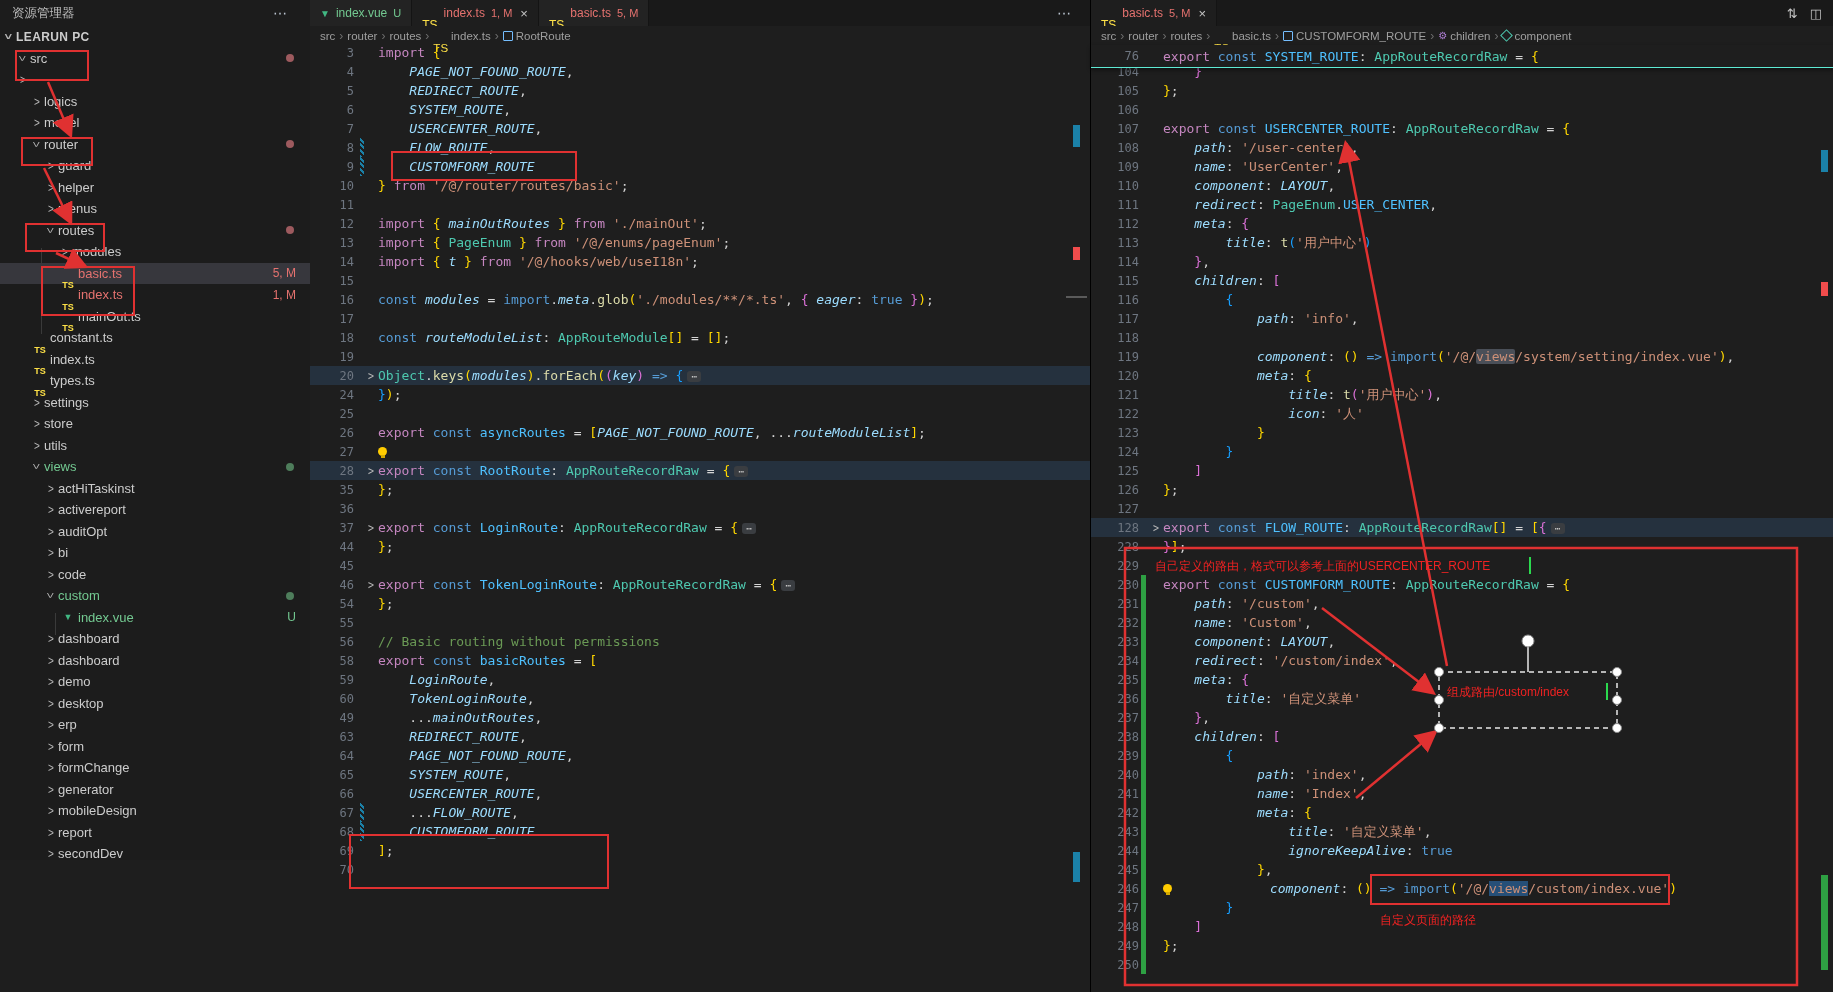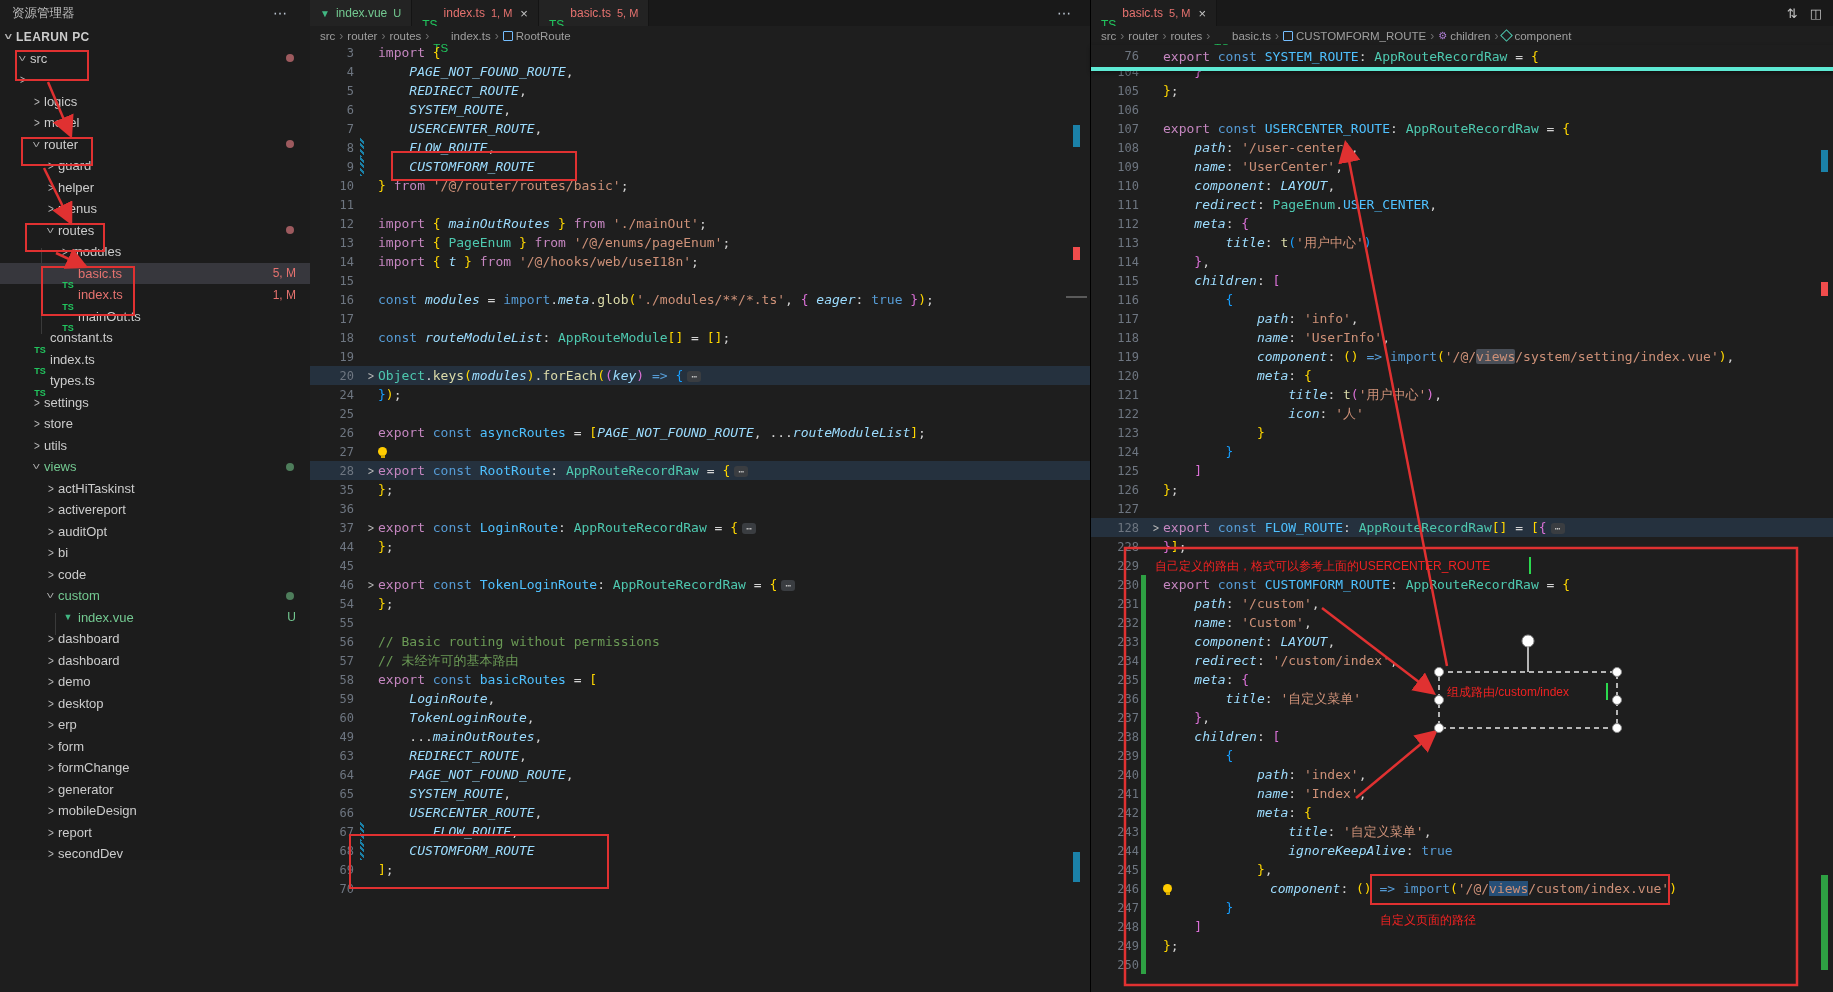--- a/index.html
+++ b/index.html
@@ -8,21 +8,21 @@
   
   #sidebar{position:absolute;left:0;top:0;width:310px;height:860px;background:#1c1c1c;overflow:hidden;border-right:1px solid #6d28d9;}
   .sb-head{height:26px;display:flex;align-items:center;padding:0 12px;font-size:12.5px;color:#bdbdbd;}
   .sb-head .more{margin-left:auto;color:#b9c3cf;cursor:pointer;letter-spacing:1px;padding-right:10px;font-size:14px;}
   .tree{position:relative;}
   .trow{position:relative;height:21.5px;display:flex;align-items:center;font-size:13px;color:#cccccc;white-space:nowrap;cursor:pointer;}
   .trow.sel{background:#37373d;}
   .trow .chv{width:14px;display:inline-block;text-align:center;color:#b5b5b5;font-size:10px;transform:scale(1,1.3);}
   .trow .chv.open{display:inline-block;transform:rotate(90deg) scale(1,1.3);}
   .trow .ficon{width:20px;display:inline-block;font-size:9px;font-weight:bold;text-align:center;}
-  .ts-ico{color:#22c55e;margin-top:24px;} .vue-ico{color:#41b883;font-size:10px;}
+  .ts-ico{color:#fde047;margin-top:24px;} .vue-ico{color:#41b883;font-size:10px;}
   .trow .badge{position:absolute;right:14px;font-size:12px;}
   .trow .dot{position:absolute;right:16px;width:8px;height:8px;border-radius:50%;}
   .dot.red{background:#9d5a5e;} .dot.green{background:#4e7d5b;}
   .c-red{color:#e5726f;} .c-green{color:#73c991;} .c-def{color:#cccccc;}
   .root-row{font-weight:bold;font-size:12px;letter-spacing:.4px;color:#d8d8d8;}
   .guide{position:absolute;width:1px;background:#3a3a3a;}
   
   .group{position:absolute;top:0;height:992px;background:#1e1e1e;}
   #groupL{left:310px;width:780px;}
   #groupR{left:1090px;width:743px;border-left:1px solid #000;}
@@ -53,21 +53,21 @@
   .crow .chev{width:14px;flex:none;color:#b5b5b5;font-size:10px;text-align:center;transform:scale(1,1.2);}
   .crow .code{flex:1;}
   .tk-k{color:#c586c0;} .tk-c{color:#569cd6;} .tk-v{color:#9cdcfe;font-style:italic;} .tk-cv{color:#4fc1ff;}
   .tk-t{color:#4ec9b0;} .tk-f{color:#dcdcaa;} .tk-s{color:#ce9178;} .tk-p{color:#d4d4d4;}
   .tk-m{color:#6a9955;} .tk-b1{color:#ffd700;} .tk-b2{color:#da70d6;} .tk-b3{color:#179fff;}
   .tk-fold{background:#3a3d41;color:#c8c8c8;border-radius:3px;padding:0 4px;font-size:10px;margin-left:4px;}
   .wordhl{background:#4a4f58;border-radius:2px;} .selhl{background:#264f78;}
   .bulb{display:inline-block;width:9px;height:9px;border-radius:50%;background:#ffcc00;position:relative;margin-right:4px;}
   .bulb:after{content:"";position:absolute;left:2.5px;top:8px;width:4px;height:3px;background:#d3a900;}
   .sticky{position:absolute;left:0;right:0;top:45px;height:22px;background:#1e1e1e;z-index:3;display:flex;align-items:center;
-          font-family:"DejaVu Sans Mono","Liberation Mono",monospace;font-size:13px;white-space:pre;border-bottom:4px solid #5eead4;box-shadow:0 2px 4px rgba(0,0,0,.45);}
+          font-family:"DejaVu Sans Mono","Liberation Mono",monospace;font-size:13px;white-space:pre;border-bottom:1px solid #5eead4;box-shadow:0 2px 4px rgba(0,0,0,.45);}
   .sticky .num{width:48px;text-align:right;padding-right:6px;color:#6e7681;font-size:12px;}
   .sticky .pad{width:18px;}
   
   .ruler-mark{position:absolute;width:7px;}
   .gitbar-add{position:absolute;width:5px;background:#2ea043;}
   
   #anno-svg{position:absolute;left:0;top:0;z-index:8;pointer-events:none;}
   .anno-text{position:absolute;z-index:9;color:#e22;font-size:12px;font-family:"Liberation Sans",sans-serif;white-space:nowrap;pointer-events:none;}
   .caret{position:absolute;z-index:10;width:2px;height:17px;background:#2bd94e;pointer-events:none;}
 </style>
@@ -341,21 +341,20 @@
         <div class="crow hl"><span class="num">28</span><span class="git"></span><span class="chev">&gt;</span><span class="code"><span class="tk-k">export</span><span class="tk-p"> </span><span class="tk-c">const</span><span class="tk-p"> </span><span class="tk-cv">RootRoute</span><span class="tk-p">: </span><span class="tk-t">AppRouteRecordRaw</span><span class="tk-p"> = </span><span class="tk-b1">{</span><span class="tk-fold">⋯</span></span></div>
         <div class="crow"><span class="num">35</span><span class="git"></span><span class="chev"></span><span class="code"><span class="tk-b1">}</span><span class="tk-p">;</span></span></div>
         <div class="crow"><span class="num">36</span><span class="git"></span><span class="chev"></span><span class="code"></span></div>
         <div class="crow"><span class="num">37</span><span class="git"></span><span class="chev">&gt;</span><span class="code"><span class="tk-k">export</span><span class="tk-p"> </span><span class="tk-c">const</span><span class="tk-p"> </span><span class="tk-cv">LoginRoute</span><span class="tk-p">: </span><span class="tk-t">AppRouteRecordRaw</span><span class="tk-p"> = </span><span class="tk-b1">{</span><span class="tk-fold">⋯</span></span></div>
         <div class="crow"><span class="num">44</span><span class="git"></span><span class="chev"></span><span class="code"><span class="tk-b1">}</span><span class="tk-p">;</span></span></div>
         <div class="crow"><span class="num">45</span><span class="git"></span><span class="chev"></span><span class="code"></span></div>
         <div class="crow"><span class="num">46</span><span class="git"></span><span class="chev">&gt;</span><span class="code"><span class="tk-k">export</span><span class="tk-p"> </span><span class="tk-c">const</span><span class="tk-p"> </span><span class="tk-cv">TokenLoginRoute</span><span class="tk-p">: </span><span class="tk-t">AppRouteRecordRaw</span><span class="tk-p"> = </span><span class="tk-b1">{</span><span class="tk-fold">⋯</span></span></div>
         <div class="crow"><span class="num">54</span><span class="git"></span><span class="chev"></span><span class="code"><span class="tk-b1">}</span><span class="tk-p">;</span></span></div>
         <div class="crow"><span class="num">55</span><span class="git"></span><span class="chev"></span><span class="code"></span></div>
         <div class="crow"><span class="num">56</span><span class="git"></span><span class="chev"></span><span class="code"><span class="tk-m">// Basic routing without permissions</span></span></div>
-        <div class="crow"><span class="num">57</span><span class="git"></span><span class="chev"></span><span class="code"><span class="tk-m">// 未经许可的基本路由</span></span></div>
         <div class="crow"><span class="num">58</span><span class="git"></span><span class="chev"></span><span class="code"><span class="tk-k">export</span><span class="tk-p"> </span><span class="tk-c">const</span><span class="tk-p"> </span><span class="tk-cv">basicRoutes</span><span class="tk-p"> = </span><span class="tk-b1">[</span></span></div>
         <div class="crow"><span class="num">59</span><span class="git"></span><span class="chev"></span><span class="code"><span class="tk-v">    LoginRoute</span><span class="tk-p">,</span></span></div>
         <div class="crow"><span class="num">60</span><span class="git"></span><span class="chev"></span><span class="code"><span class="tk-v">    TokenLoginRoute</span><span class="tk-p">,</span></span></div>
         <div class="crow"><span class="num">49</span><span class="git"></span><span class="chev"></span><span class="code"><span class="tk-p">    ...</span><span class="tk-v">mainOutRoutes</span><span class="tk-p">,</span></span></div>
         <div class="crow"><span class="num">63</span><span class="git"></span><span class="chev"></span><span class="code"><span class="tk-v">    REDIRECT_ROUTE</span><span class="tk-p">,</span></span></div>
         <div class="crow"><span class="num">64</span><span class="git"></span><span class="chev"></span><span class="code"><span class="tk-v">    PAGE_NOT_FOUND_ROUTE</span><span class="tk-p">,</span></span></div>
         <div class="crow"><span class="num">65</span><span class="git"></span><span class="chev"></span><span class="code"><span class="tk-v">    SYSTEM_ROUTE</span><span class="tk-p">,</span></span></div>
         <div class="crow"><span class="num">66</span><span class="git"></span><span class="chev"></span><span class="code"><span class="tk-v">    USERCENTER_ROUTE</span><span class="tk-p">,</span></span></div>
         <div class="crow"><span class="num">67</span><span class="git mod"></span><span class="chev"></span><span class="code"><span class="tk-p">    ...</span><span class="tk-v">FLOW_ROUTE</span><span class="tk-p">,</span></span></div>
         <div class="crow"><span class="num">68</span><span class="git mod"></span><span class="chev"></span><span class="code"><span class="tk-v">    CUSTOMFORM_ROUTE</span></span></div>
@@ -423,21 +422,21 @@
         <div class="crow"><span class="num">108</span><span class="git"></span><span class="chev"></span><span class="code"><span class="tk-v">    path</span><span class="tk-p">: </span><span class="tk-s">'/user-center'</span><span class="tk-p">,</span></span></div>
         <div class="crow"><span class="num">109</span><span class="git"></span><span class="chev"></span><span class="code"><span class="tk-v">    name</span><span class="tk-p">: </span><span class="tk-s">'UserCenter'</span><span class="tk-p">,</span></span></div>
         <div class="crow"><span class="num">110</span><span class="git"></span><span class="chev"></span><span class="code"><span class="tk-v">    component</span><span class="tk-p">: </span><span class="tk-v">LAYOUT</span><span class="tk-p">,</span></span></div>
         <div class="crow"><span class="num">111</span><span class="git"></span><span class="chev"></span><span class="code"><span class="tk-v">    redirect</span><span class="tk-p">: </span><span class="tk-t">PageEnum</span><span class="tk-p">.</span><span class="tk-cv">USER_CENTER</span><span class="tk-p">,</span></span></div>
         <div class="crow"><span class="num">112</span><span class="git"></span><span class="chev"></span><span class="code"><span class="tk-v">    meta</span><span class="tk-p">: </span><span class="tk-b2">{</span></span></div>
         <div class="crow"><span class="num">113</span><span class="git"></span><span class="chev"></span><span class="code"><span class="tk-v">        title</span><span class="tk-p">: </span><span class="tk-f">t</span><span class="tk-b3">(</span><span class="tk-s">'用户中心'</span><span class="tk-b3">)</span></span></div>
         <div class="crow"><span class="num">114</span><span class="git"></span><span class="chev"></span><span class="code"><span class="tk-b2">    }</span><span class="tk-p">,</span></span></div>
         <div class="crow"><span class="num">115</span><span class="git"></span><span class="chev"></span><span class="code"><span class="tk-v">    children</span><span class="tk-p">: </span><span class="tk-b2">[</span></span></div>
         <div class="crow"><span class="num">116</span><span class="git"></span><span class="chev"></span><span class="code"><span class="tk-b3">        {</span></span></div>
         <div class="crow"><span class="num">117</span><span class="git"></span><span class="chev"></span><span class="code"><span class="tk-v">            path</span><span class="tk-p">: </span><span class="tk-s">'info'</span><span class="tk-p">,</span></span></div>
-        <div class="crow"><span class="num">118</span><span class="git"></span><span class="chev"></span><span class="code"><span class="tk-v">            name</span><span class="tk-p">: </span><span class="tk-s">'UserInfo'</span><span class="tk-p">,</span></span></div>
+        <div class="crow"><span class="num">118</span><span class="git"></span><span class="chev"></span></div>
         <div class="crow"><span class="num">119</span><span class="git"></span><span class="chev"></span><span class="code"><span class="tk-v">            component</span><span class="tk-p">: </span><span class="tk-b1">()</span><span class="tk-p"> </span><span class="tk-c">=&gt;</span><span class="tk-p"> </span><span class="tk-c">import</span><span class="tk-b1">(</span><span class="tk-s">'/@/</span><span class="tk-s wordhl">views</span><span class="tk-s">/system/setting/index.vue'</span><span class="tk-b1">)</span><span class="tk-p">,</span></span></div>
         <div class="crow"><span class="num">120</span><span class="git"></span><span class="chev"></span><span class="code"><span class="tk-v">            meta</span><span class="tk-p">: </span><span class="tk-b1">{</span></span></div>
         <div class="crow"><span class="num">121</span><span class="git"></span><span class="chev"></span><span class="code"><span class="tk-v">                title</span><span class="tk-p">: </span><span class="tk-f">t</span><span class="tk-b2">(</span><span class="tk-s">'用户中心'</span><span class="tk-b2">)</span><span class="tk-p">,</span></span></div>
         <div class="crow"><span class="num">122</span><span class="git"></span><span class="chev"></span><span class="code"><span class="tk-v">                icon</span><span class="tk-p">: </span><span class="tk-s">'人'</span></span></div>
         <div class="crow"><span class="num">123</span><span class="git"></span><span class="chev"></span><span class="code"><span class="tk-b1">            }</span></span></div>
         <div class="crow"><span class="num">124</span><span class="git"></span><span class="chev"></span><span class="code"><span class="tk-b3">        }</span></span></div>
         <div class="crow"><span class="num">125</span><span class="git"></span><span class="chev"></span><span class="code"><span class="tk-b2">    ]</span></span></div>
         <div class="crow"><span class="num">126</span><span class="git"></span><span class="chev"></span><span class="code"><span class="tk-b1">}</span><span class="tk-p">;</span></span></div>
         <div class="crow"><span class="num">127</span><span class="git"></span><span class="chev"></span><span class="code"></span></div>
         <div class="crow hl"><span class="num">128</span><span class="git"></span><span class="chev">&gt;</span><span class="code"><span class="tk-k">export</span><span class="tk-p"> </span><span class="tk-c">const</span><span class="tk-p"> </span><span class="tk-cv">FLOW_ROUTE</span><span class="tk-p">: </span><span class="tk-t">AppRouteRecordRaw</span><span class="tk-b1">[]</span><span class="tk-p"> = </span><span class="tk-b1">[</span><span class="tk-b2">{</span><span class="tk-fold">⋯</span></span></div>

